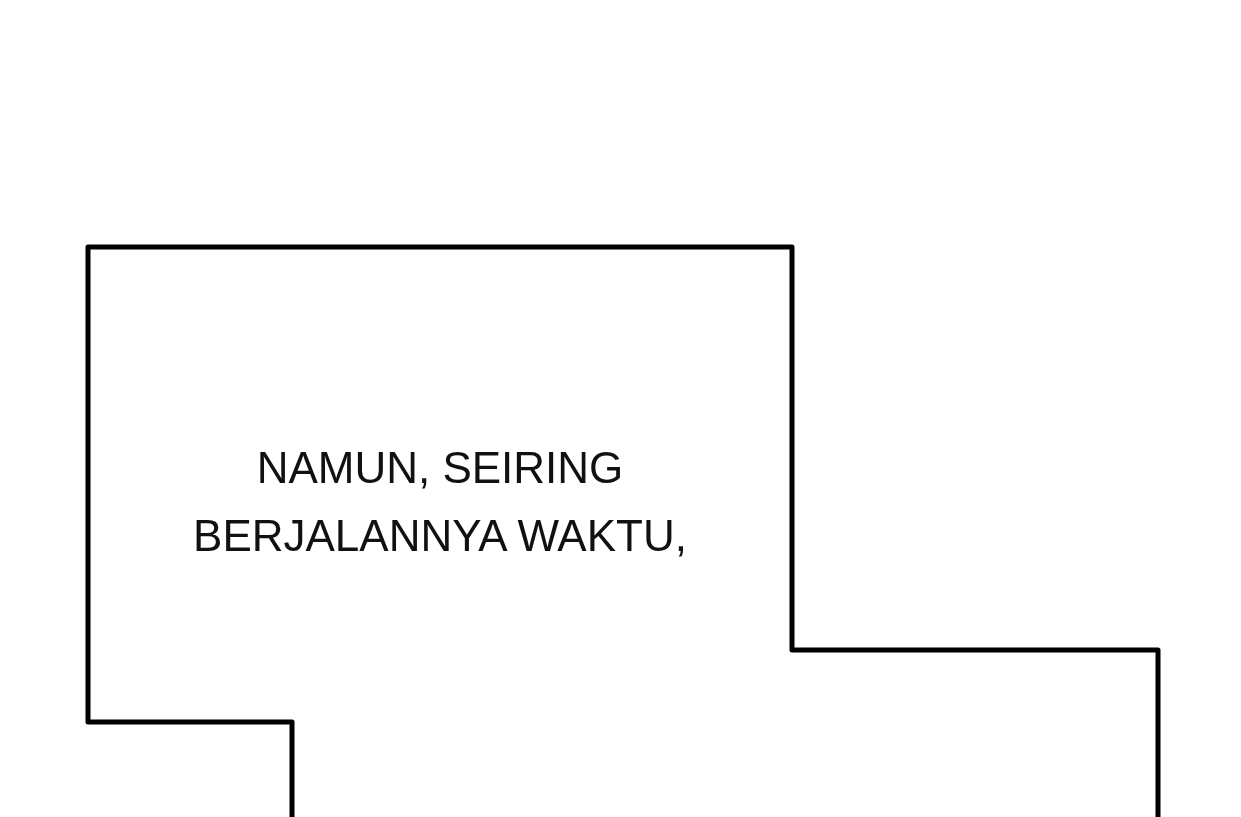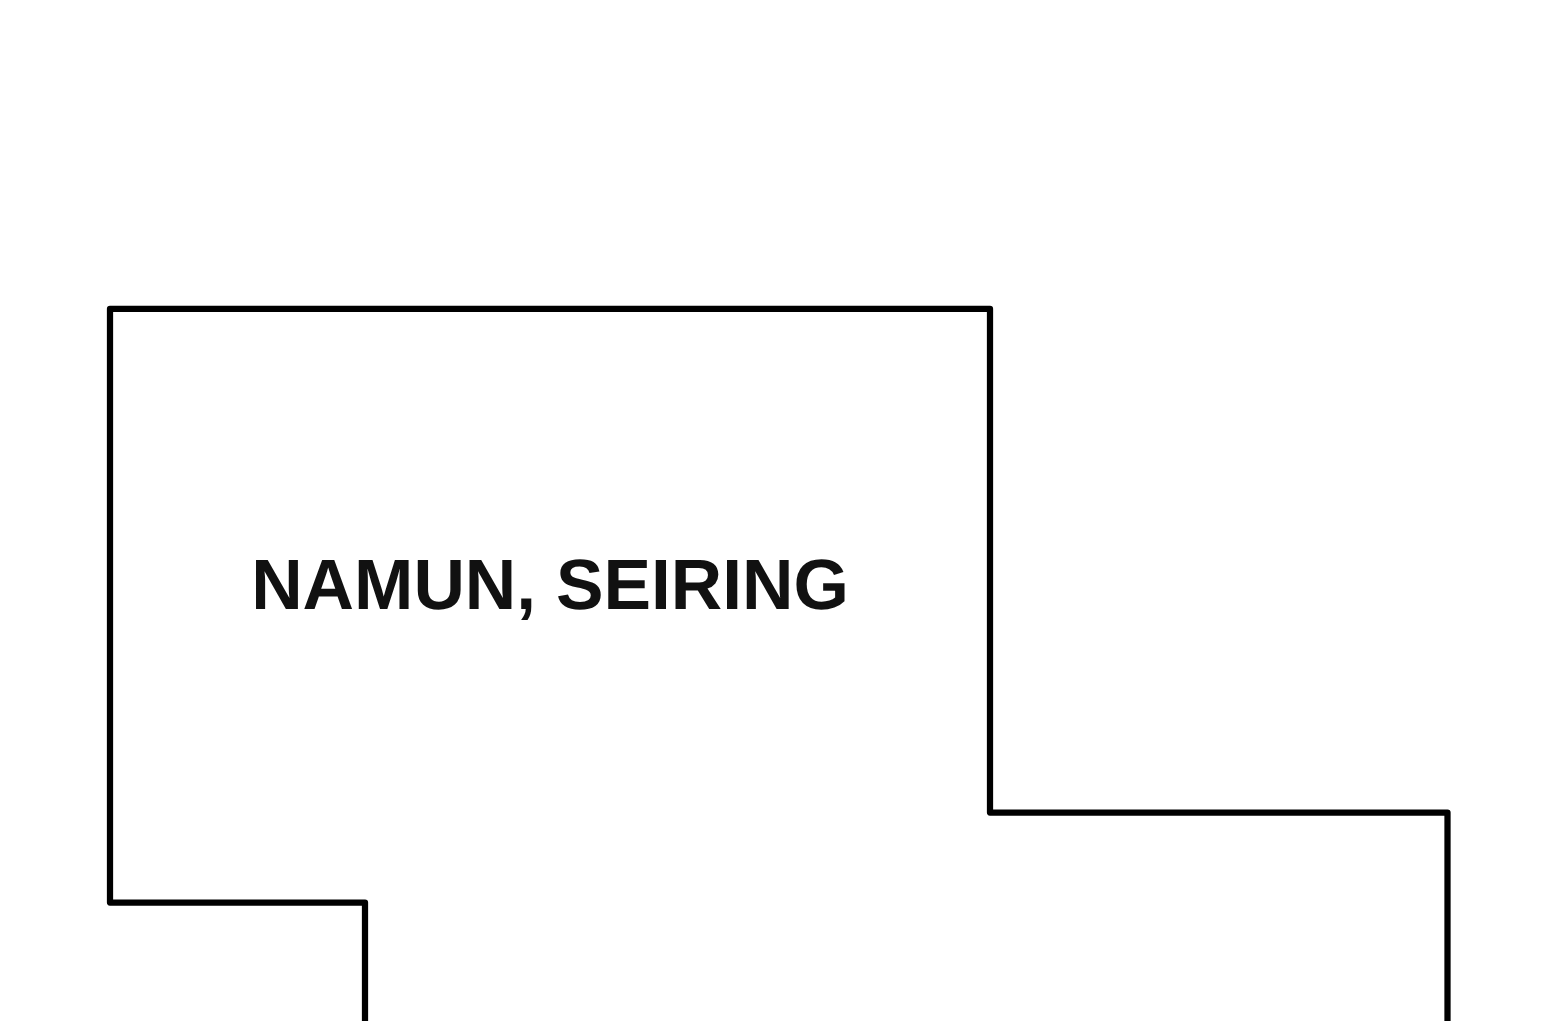--- a/index.html
+++ b/index.html
@@ -21,35 +21,36 @@
       width: 1241px;
       height: 817px;
     }
     .caption {
       position: absolute;
       left: 88px;
       width: 704px;
       top: 434px;
       text-align: center;
       font-family: "Liberation Sans", sans-serif;
-      font-weight: bold;
-      font-size: 57px;
+      font-weight: normal;
+      font-size: 44px;
       line-height: 68px;
       color: #111111;
       letter-spacing: 0px;
     }
     .caption span {
       display: block;
       white-space: nowrap;
     }
   </style>
 </head>
 <body>
 
 <div class="page">
   <svg class="panel-outline" viewBox="0 0 1241 817" xmlns="http://www.w3.org/2000/svg">
     <polyline points="292,820 292,722 88,722 88,247 792,247 792,650 1158,650 1158,820" fill="none" stroke="#000000" stroke-width="5" stroke-linejoin="round"></polyline>
   </svg>
 
   <div class="caption">
     <span>NAMUN, SEIRING</span>
+    <span>BERJALANNYA WAKTU,</span>
   </div>
 </div>
 
 </body></html>

